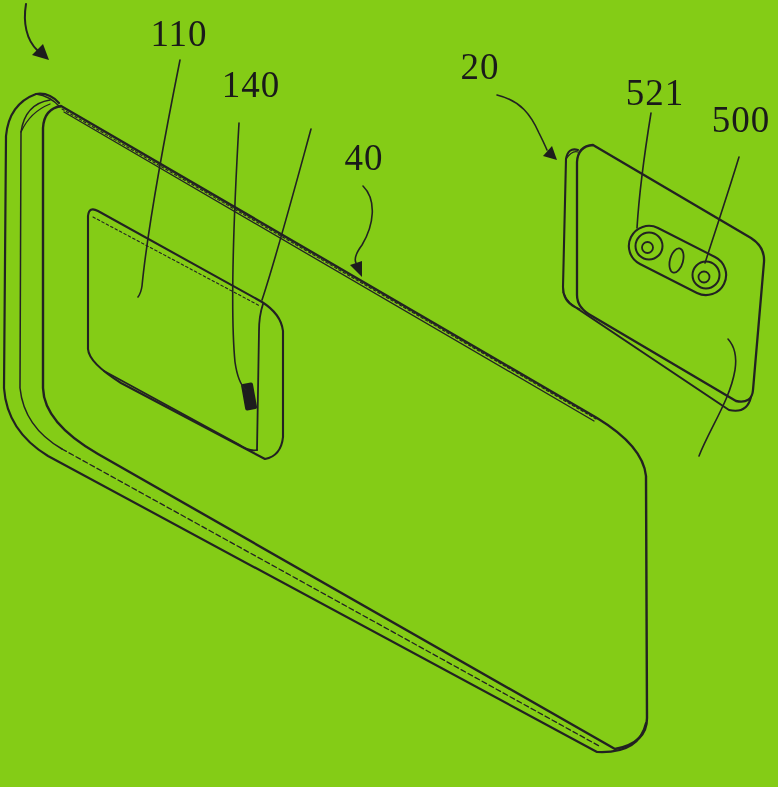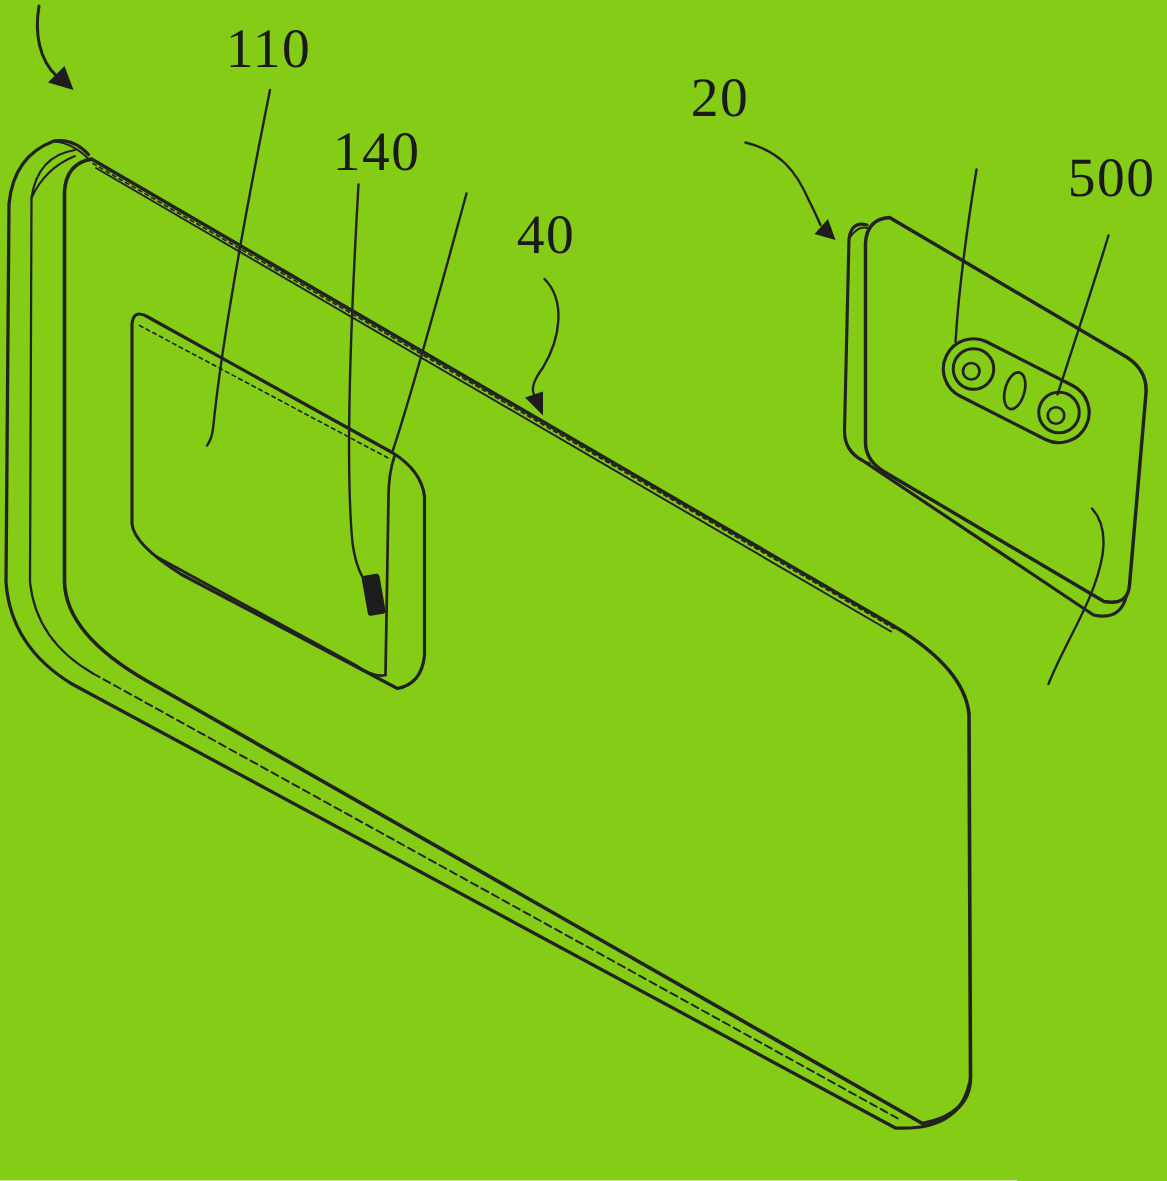--- a/index.html
+++ b/index.html
@@ -80,18 +80,19 @@
     </g>
 
     <g fill="#1d1d1d" stroke="none">
       <polygon points="362,277 350,265 362,261"></polygon>
       <polygon points="557,160 543,156 552,146"></polygon>
       <polygon points="49,60 32,55 43,44"></polygon>
     </g>
   </svg>
 
   <div class="ref-label" style="left:179px;top:33px">110</div>
-  <div class="ref-label" style="left:251px;top:102px">140</div>
+  <div class="ref-label" style="left:251px;top:84px">140</div>
   <div class="ref-label" style="left:364px;top:157px">40</div>
   <div class="ref-label" style="left:480px;top:66px">20</div>
+  <div class="ref-label" style="left:655px;top:92px">521</div>
   <div class="ref-label" style="left:741px;top:119px">500</div>
 
 </div>
 
 </body></html>

